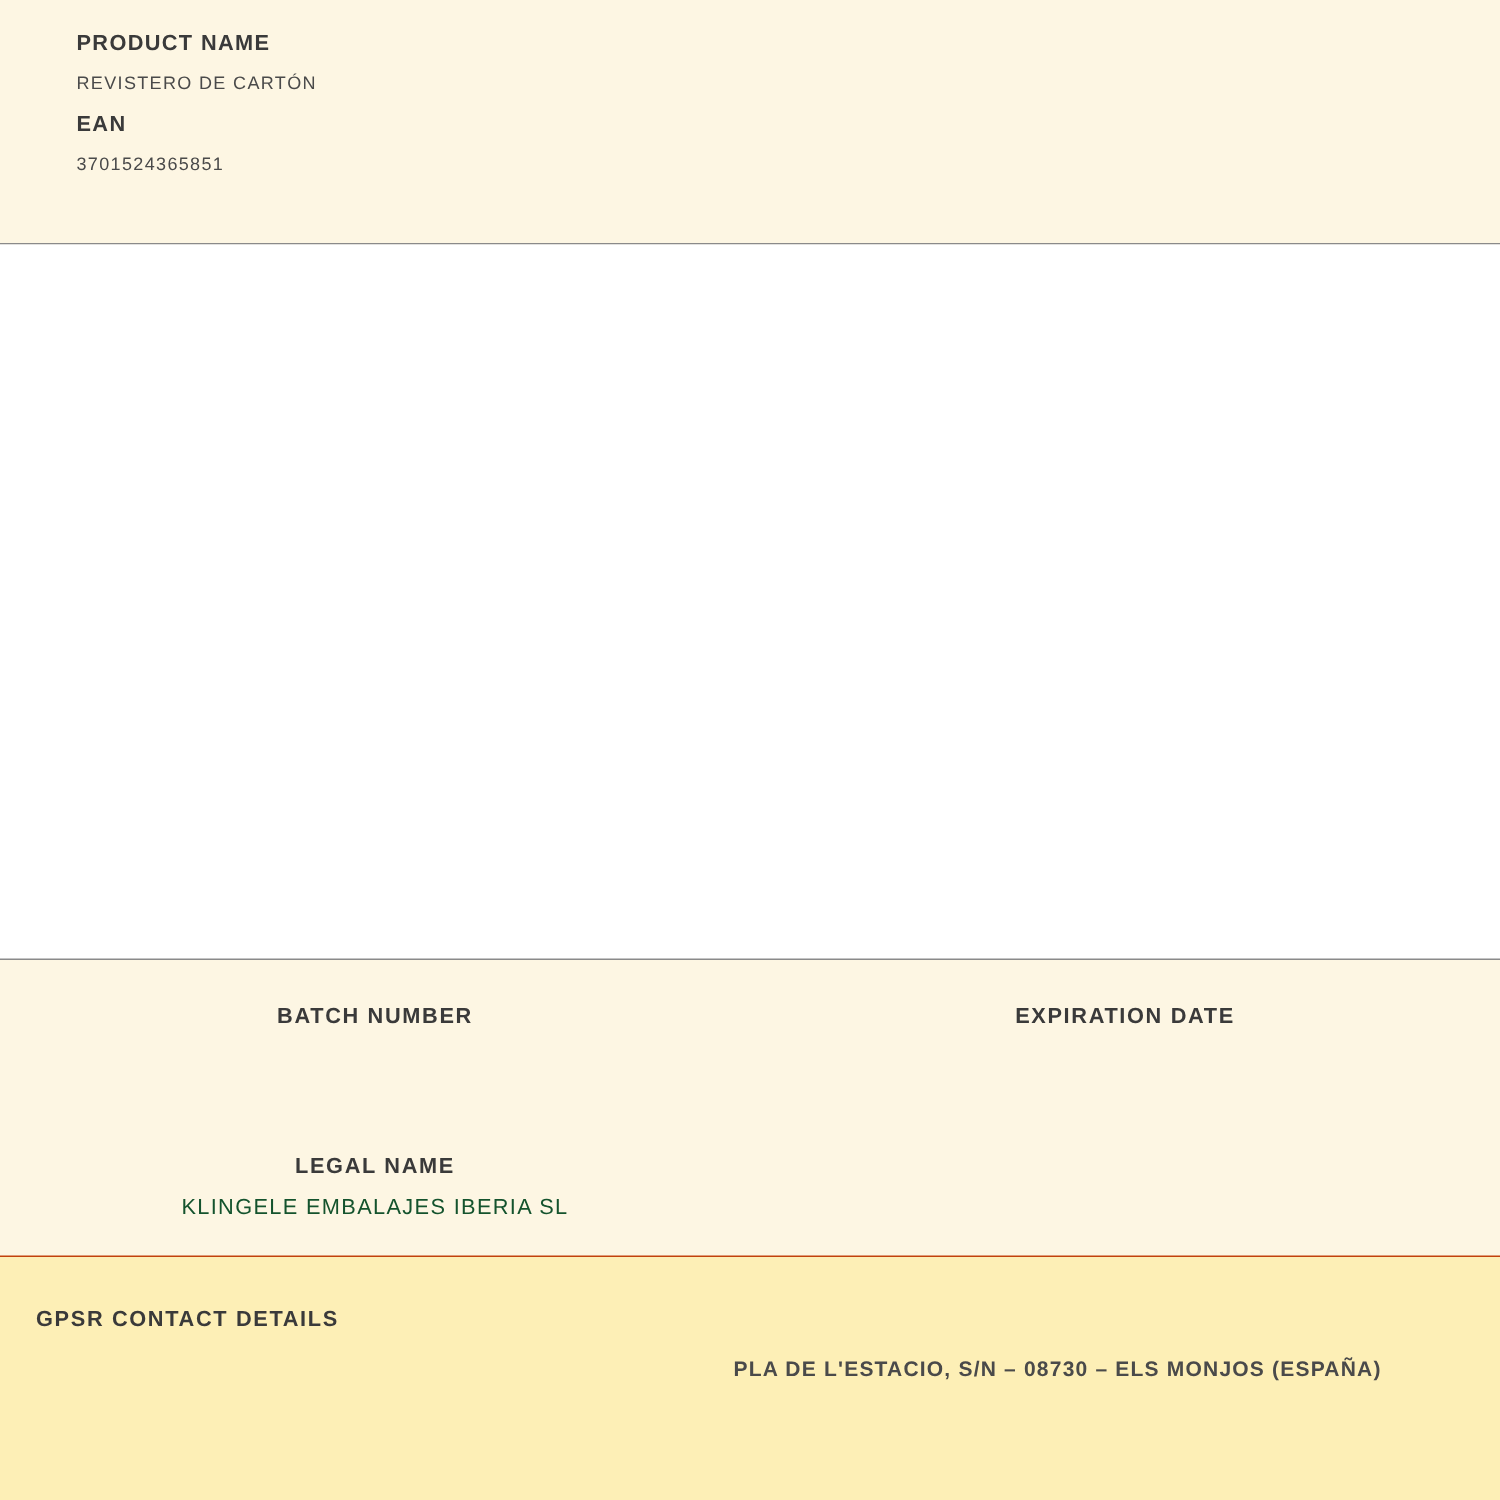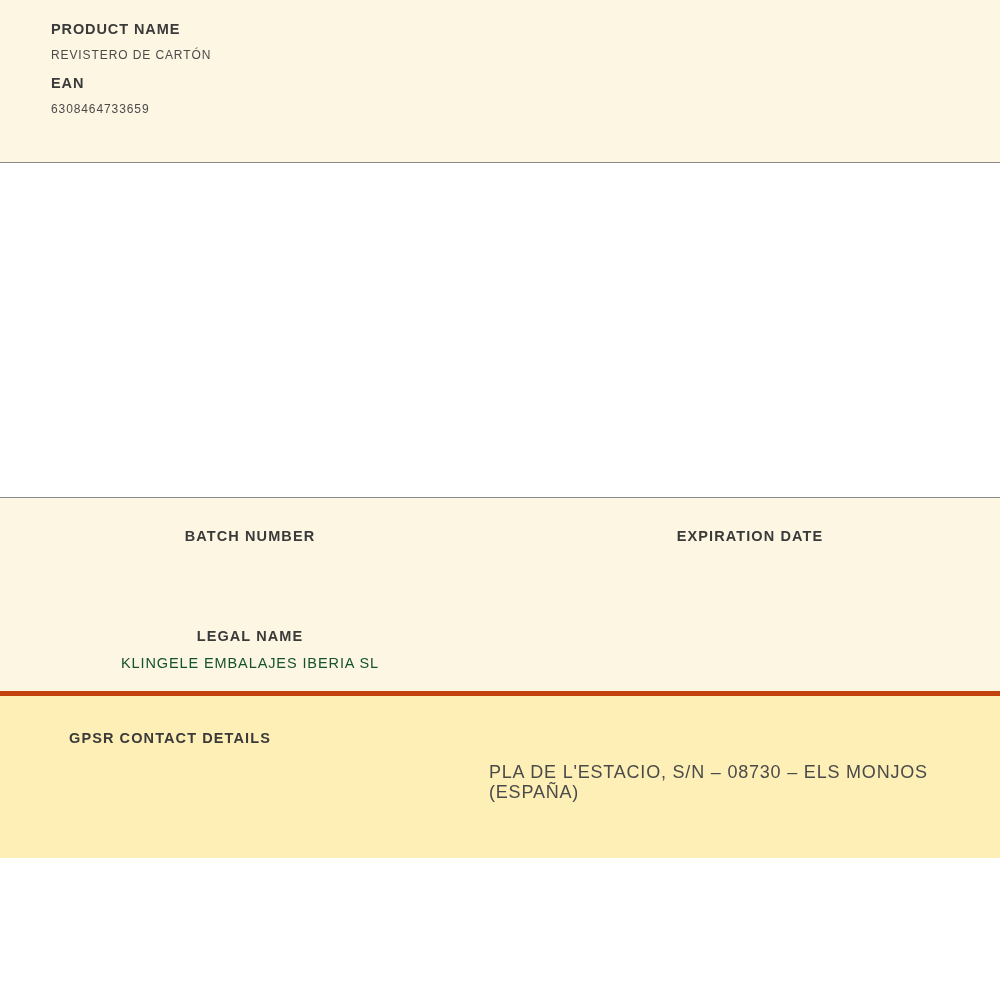--- a/index.html
+++ b/index.html
@@ -10,21 +10,21 @@
     width: 1000px;
     height: 1000px;
     font-family: "Liberation Sans", sans-serif;
     background: #ffffff;
     color: #3d3d3d;
     overflow: hidden;
   }
   .sheet {
     position: relative;
     width: 1000px;
-    height: 858px;
+    height: 1000px;
     display: flex;
     flex-direction: column;
   }
 
   
   .top-block {
     background: #fdf6e3;
     padding: 22px 0 0 0;
     height: 163px;
     box-sizing: border-box;
@@ -61,21 +61,21 @@
     background: #ffffff;
     flex: 1 1 auto;
     border-bottom: 1px solid #8a8a8a;
   }
 
   
   .info-block {
     background: #fdf6e3;
     height: 198px;
     box-sizing: border-box;
-    border-bottom: 5px solid #c2410c;
+    border-bottom: 1px solid #c2410c;
     position: relative;
   }
   .info-row {
     display: flex;
     width: 100%;
   }
   .info-row.row1 {
     padding-top: 31px;
   }
   .info-row.row2 {
@@ -112,51 +112,52 @@
 
   
   .footer {
     background: #fdefb6;
     height: 162px;
     box-sizing: border-box;
     padding-top: 35px;
     position: relative;
   }
   .footer-label {
-    padding-left: 69px;
+    padding-left: 24px;
     font-size: 14.5px;
     font-weight: bold;
     letter-spacing: 1.1px;
     color: #3a3a3a;
     text-transform: uppercase;
     line-height: 1.1;
   }
   .footer-address {
     margin-top: 16px;
     padding-left: 489px;
-    font-size: 18px;
+    font-size: 14px;
     letter-spacing: 0.8px;
     color: #4a4a4a;
     text-transform: uppercase;
     line-height: 1.1;
+    font-weight: bold;
   }
 </style>
 </head>
 <body>
 
 <div class="sheet">
 
   <div class="top-block">
     <div class="field">
       <div class="field-label">PRODUCT NAME</div>
       <div class="field-value">REVISTERO DE CARTÓN</div>
     </div>
     <div class="field">
       <div class="field-label">EAN</div>
-      <div class="field-value plain">6308464733659</div>
+      <div class="field-value plain">3701524365851</div>
     </div>
   </div>
 
   <div class="middle-blank"></div>
 
   <div class="info-block">
     <div class="info-row row1">
       <div class="info-col centered">
         <div class="cell-label">BATCH NUMBER</div>
         <div class="cell-value"></div>

